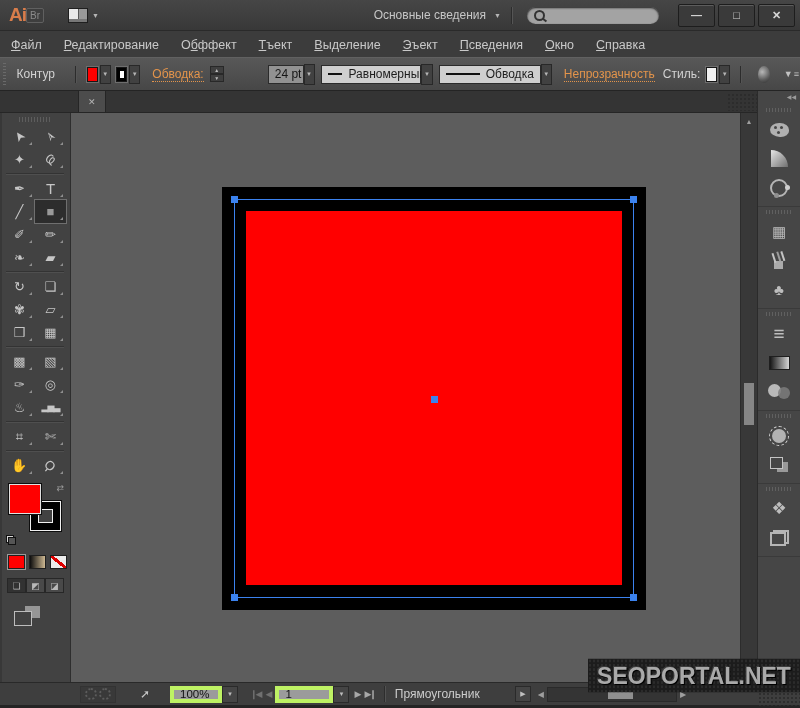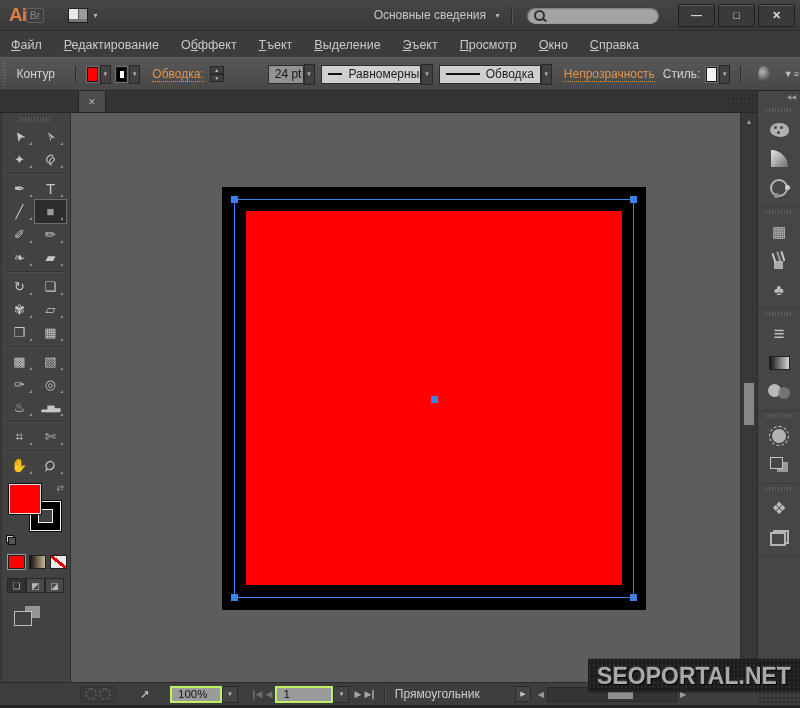--- a/index.html
+++ b/index.html
@@ -174,21 +174,21 @@
   
   .statusbar{position:absolute;left:0;top:682px;width:800px;height:26px;box-sizing:border-box;
     background:#3e3e3e;border-top:1px solid #292929;border-bottom:3px solid #242424;
     display:flex;align-items:center;font-size:11px;}
   .sb-gears{margin-left:80px;width:34px;height:15px;border:1px solid #333;background:#393939;
     display:flex;align-items:center;justify-content:center;gap:2px;}
   .sb-gears i{width:8px;height:8px;border:2px dotted #5c5c5c;border-radius:50%;}
   .sb-share{margin-left:24px;font-size:12px;color:#c8c8c8;}
   .sb-zoom{display:flex;margin-left:20px;}
   .sb-field{height:17px;background:#9b9b9b;color:#141414;display:flex;align-items:center;
-    padding-left:6px;box-sizing:border-box;border:2px solid #bef264;font-size:11.5px;}
+    padding-left:6px;box-sizing:border-box;border:4px solid #bef264;font-size:11.5px;}
   .sb-dd{width:16px;height:17px;background:#454545;border:1px solid #2a2a2a;box-sizing:border-box;
     display:flex;align-items:center;justify-content:center;font-size:6px;color:#bdbdbd;}
   .sb-nav{display:flex;align-items:center;margin-left:12px;gap:5px;}
   .nav-btn{font-size:9px;color:#a8a8a8;letter-spacing:-2px;}
   .nav-btn.dim{color:#707070;}
   .sb-sep{width:1px;height:16px;background:#2d2d2d;border-right:1px solid #525252;margin:0 9px;}
   .sb-status{width:116px;color:#cccccc;font-size:12px;}
   .sb-flyout{width:16px;height:16px;background:#454545;border:1px solid #2a2a2a;box-sizing:border-box;
     display:flex;align-items:center;justify-content:center;font-size:7px;color:#c0c0c0;margin-left:4px;}
   .sb-hscroll{display:flex;align-items:center;margin-left:4px;}
@@ -234,21 +234,21 @@
     </span>
   </div>
 
   <div class="menubar">
     <span class="menu-item"><span></span><span class="accel">Ф</span><span>айл</span></span>
     <span class="menu-item"><span></span><span class="accel">Р</span><span>едактирование</span></span>
     <span class="menu-item"><span>О</span><span class="accel">б</span><span>ффект</span></span>
     <span class="menu-item"><span></span><span class="accel">Т</span><span>ъект</span></span>
     <span class="menu-item"><span></span><span class="accel">В</span><span>ыделение</span></span>
     <span class="menu-item"><span></span><span class="accel">Э</span><span>ъект</span></span>
-    <span class="menu-item"><span></span><span class="accel">П</span><span>росмотр</span></span>
+    <span class="menu-item"><span></span><span class="accel">П</span><span>сведения</span></span>
     <span class="menu-item"><span></span><span class="accel">О</span><span>кно</span></span>
     <span class="menu-item"><span></span><span class="accel">С</span><span>правка</span></span>
   </div>
 
   <div class="controlbar">
     <span class="grip-v"></span>
     <span class="cb-label">Контур</span>
     <span class="vsep"></span>
     <span class="swatch fill-red"></span>
     <span class="dd-btn">

